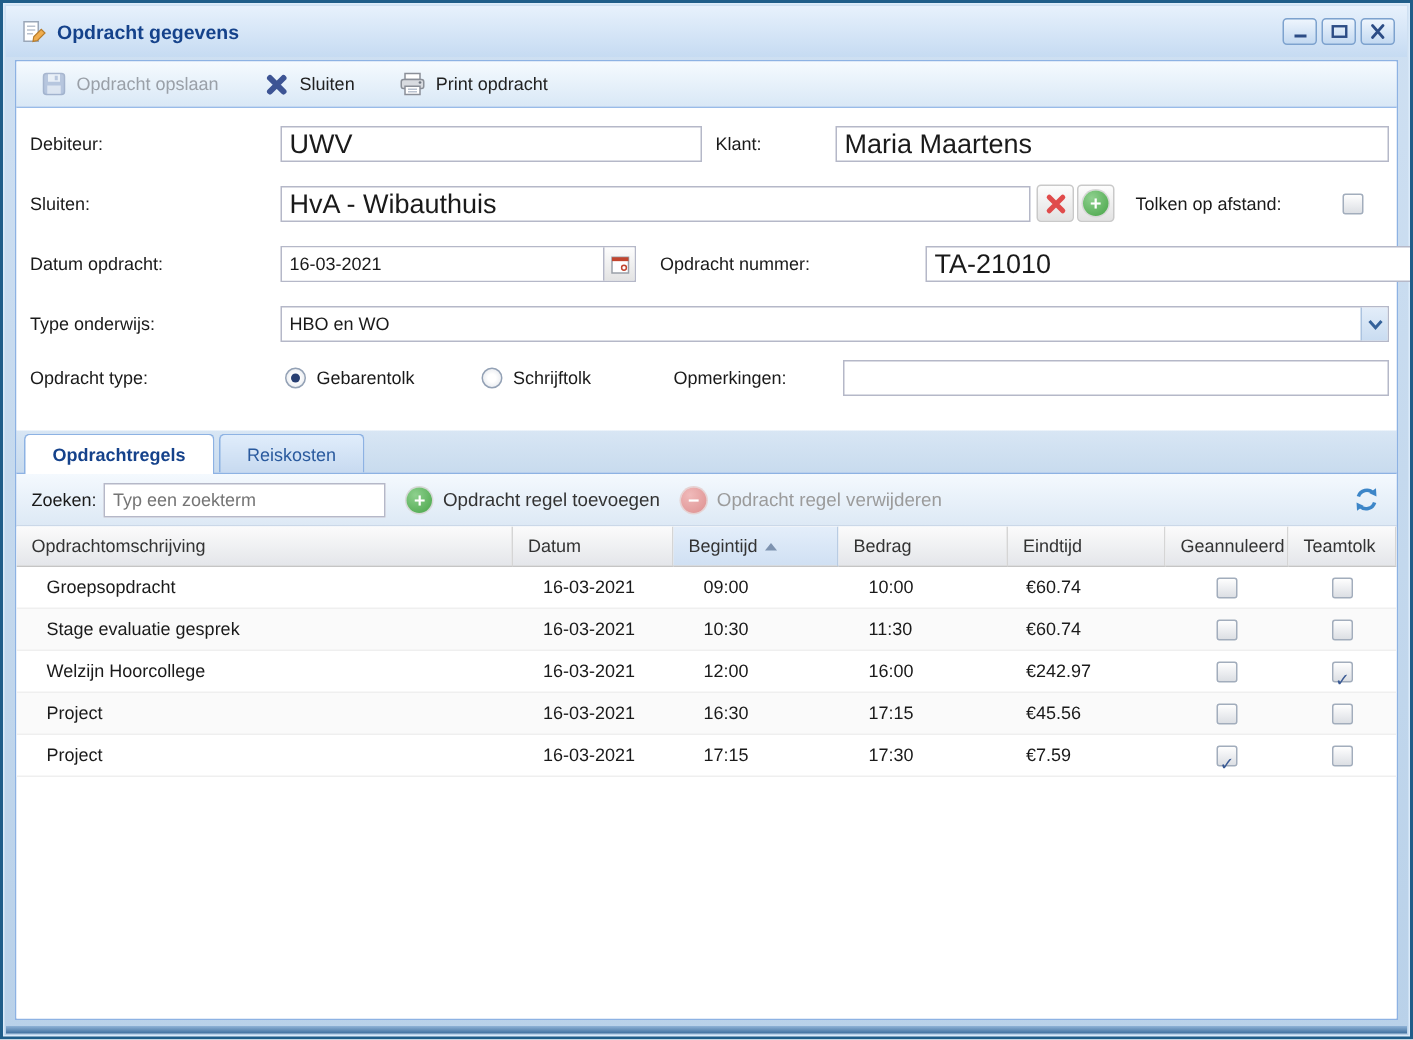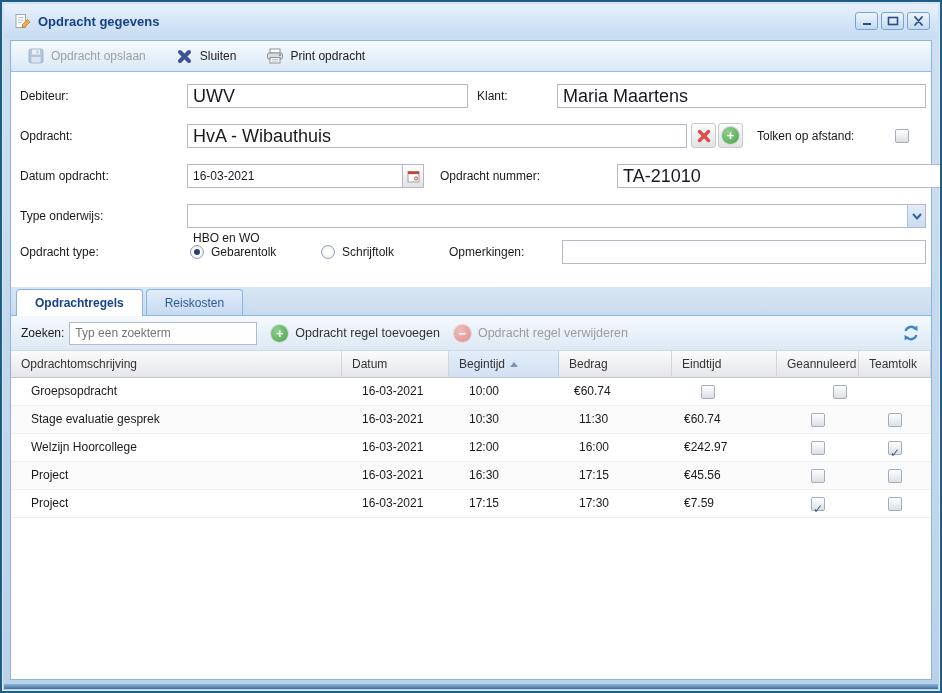--- a/index.html
+++ b/index.html
@@ -216,21 +216,21 @@
       </div>
     </div>
 
     <div class="form-area">
 
       <span class="flabel" style="left:9px; top:12px;">Debiteur:</span>
       <input class="tfield" style="left: 176px; top: 12px; width: 281px;" value="UWV">
       <span class="flabel" style="left:466px; top:12px;">Klant:</span>
       <input class="tfield" style="left: 546px; top: 12px; width: 369px;" value="Maria Maartens">
 
-      <span class="flabel" style="left:9px; top:52px;">Opdracht:</span>
+      <span class="flabel" style="left:9px; top:52px;">Sluiten:</span>
       <input class="tfield" style="left: 176px; top: 52px; width: 500px;" value="HvA - Wibauthuis">
       <div class="mini-btn" style="left:680px; top:51px;">
         <svg width="14" height="14" viewBox="0 0 14 14">
             <path d="M2.5 2.5 L11.5 11.5 M11.5 2.5 L2.5 11.5" stroke="#e04b4b" stroke-width="3.4" stroke-linecap="round"></path>
           </svg>
       </div>
       <div class="mini-btn" style="left:707px; top:51px;">
         <span class="circle-icon green">+</span>
       </div>
       <span class="flabel" style="left:746px; top:52px;">Tolken op afstand:</span>
@@ -245,21 +245,21 @@
             <rect x="1" y="1.5" width="11" height="2.6" fill="#c2452f"></rect>
             <circle cx="9" cy="8.5" r="1.6" fill="none" stroke="#c2452f"></circle>
           </svg>
         </div>
       </div>
       <span class="flabel" style="left:429px; top:92px;">Opdracht nummer:</span>
       <input class="tfield" style="left: 606px; top: 92px; width: 341px;" value="TA-21010">
 
       <span class="flabel" style="left:9px; top:132px;">Type onderwijs:</span>
       <div class="field-wrap" style="left:176px; top:132px; width:739px;">
-        <div class="inner" style="line-height:22px;margin-top:22px;">HBO en WO</div>
+        <div class="inner" style="line-height:22px;">HBO en WO</div>
         <div class="trigger combo">
           <svg width="10" height="7" viewBox="0 0 10 7">
               <polyline points="1,1 5,5.5 9,1" fill="none" stroke="#35629a" stroke-width="2"></polyline>
             </svg>
         </div>
       </div>
 
       <span class="flabel" style="left:9px; top:168px;">Opdracht type:</span>
       <span class="radio checked" style="position:absolute; left:179px; top:173px;"></span>
       <span class="rlabel" style="left:200px; top:168px;">Gebarentolk</span>
@@ -322,20 +322,21 @@
               <span>Geannuleerd</span>
             </div>
           <div class="hc c7">
               <span>Teamtolk</span>
             </div>
         </div>
 
         <div class="grid-row">
           <div class="gc c1">Groepsopdracht</div>
           <div class="gc c2">16-03-2021</div>
+          <div class="gc c3">09:00</div>
           <div class="gc c4">10:00</div>
           <div class="gc c5">€60.74</div>
           <div class="gc c6 center">
               <span class="checkbox"></span>
             </div>
           <div class="gc c7 center">
               <span class="checkbox"></span>
             </div>
         </div>
         <div class="grid-row alt">

